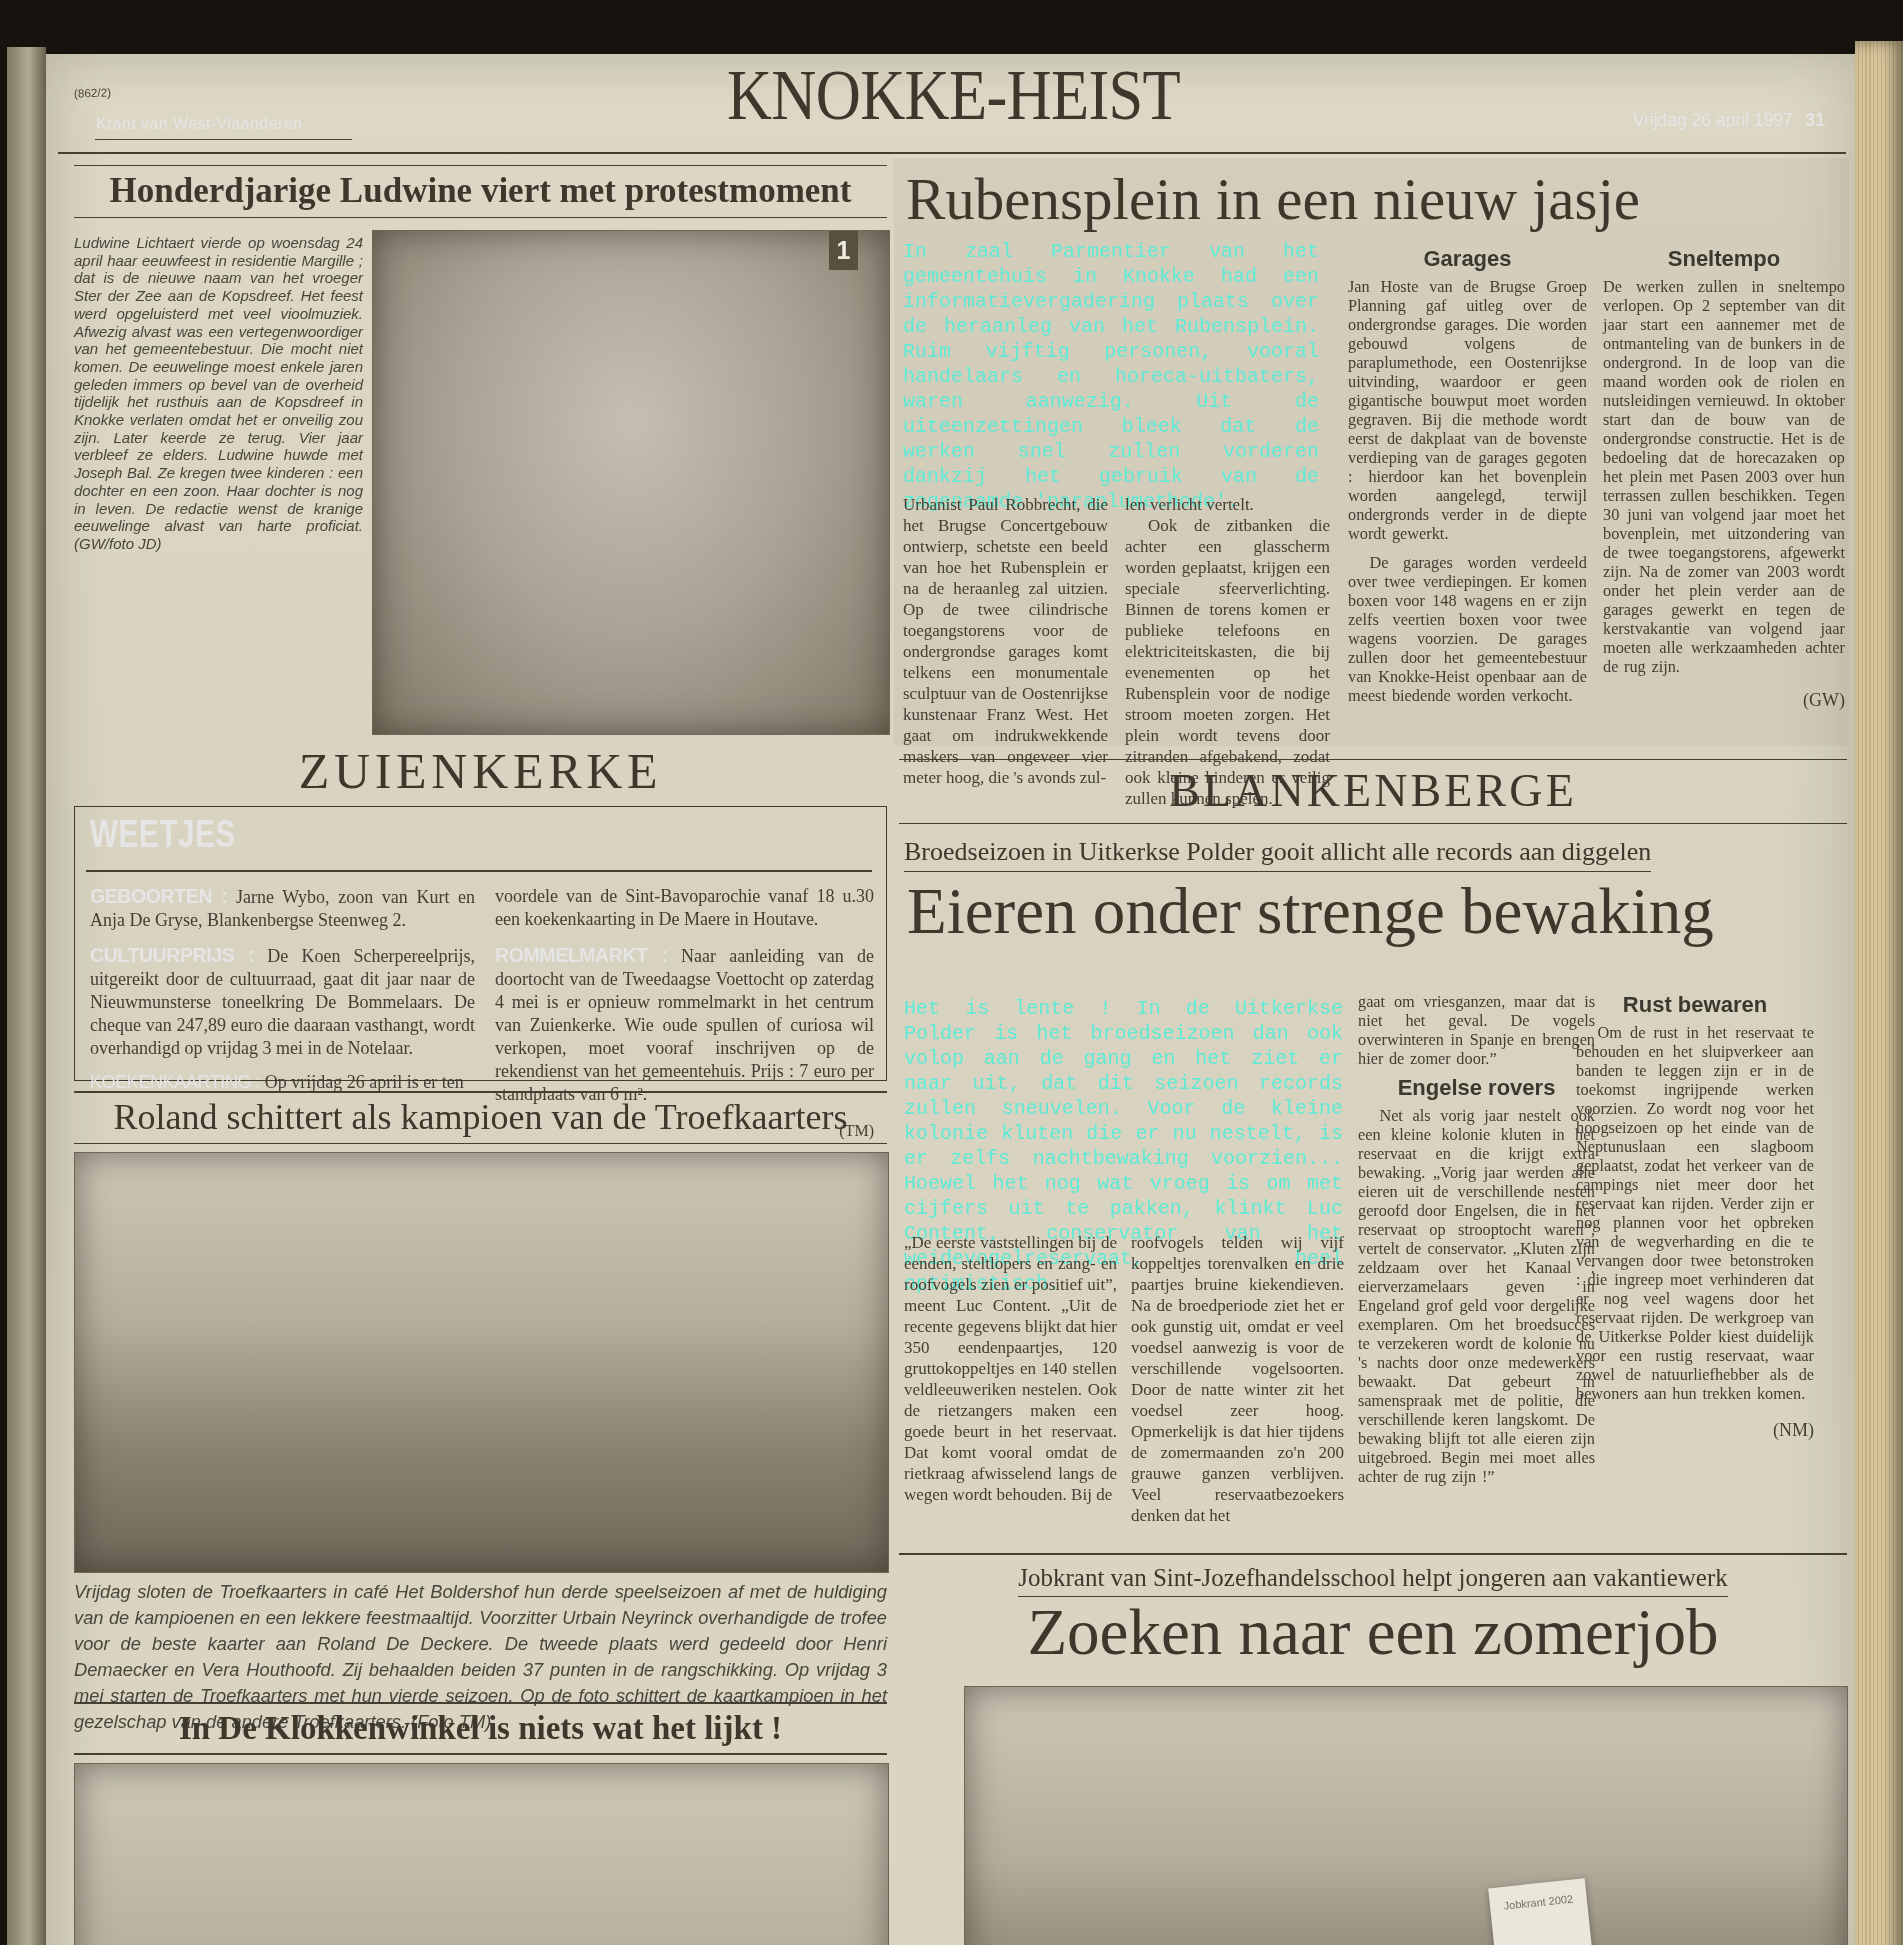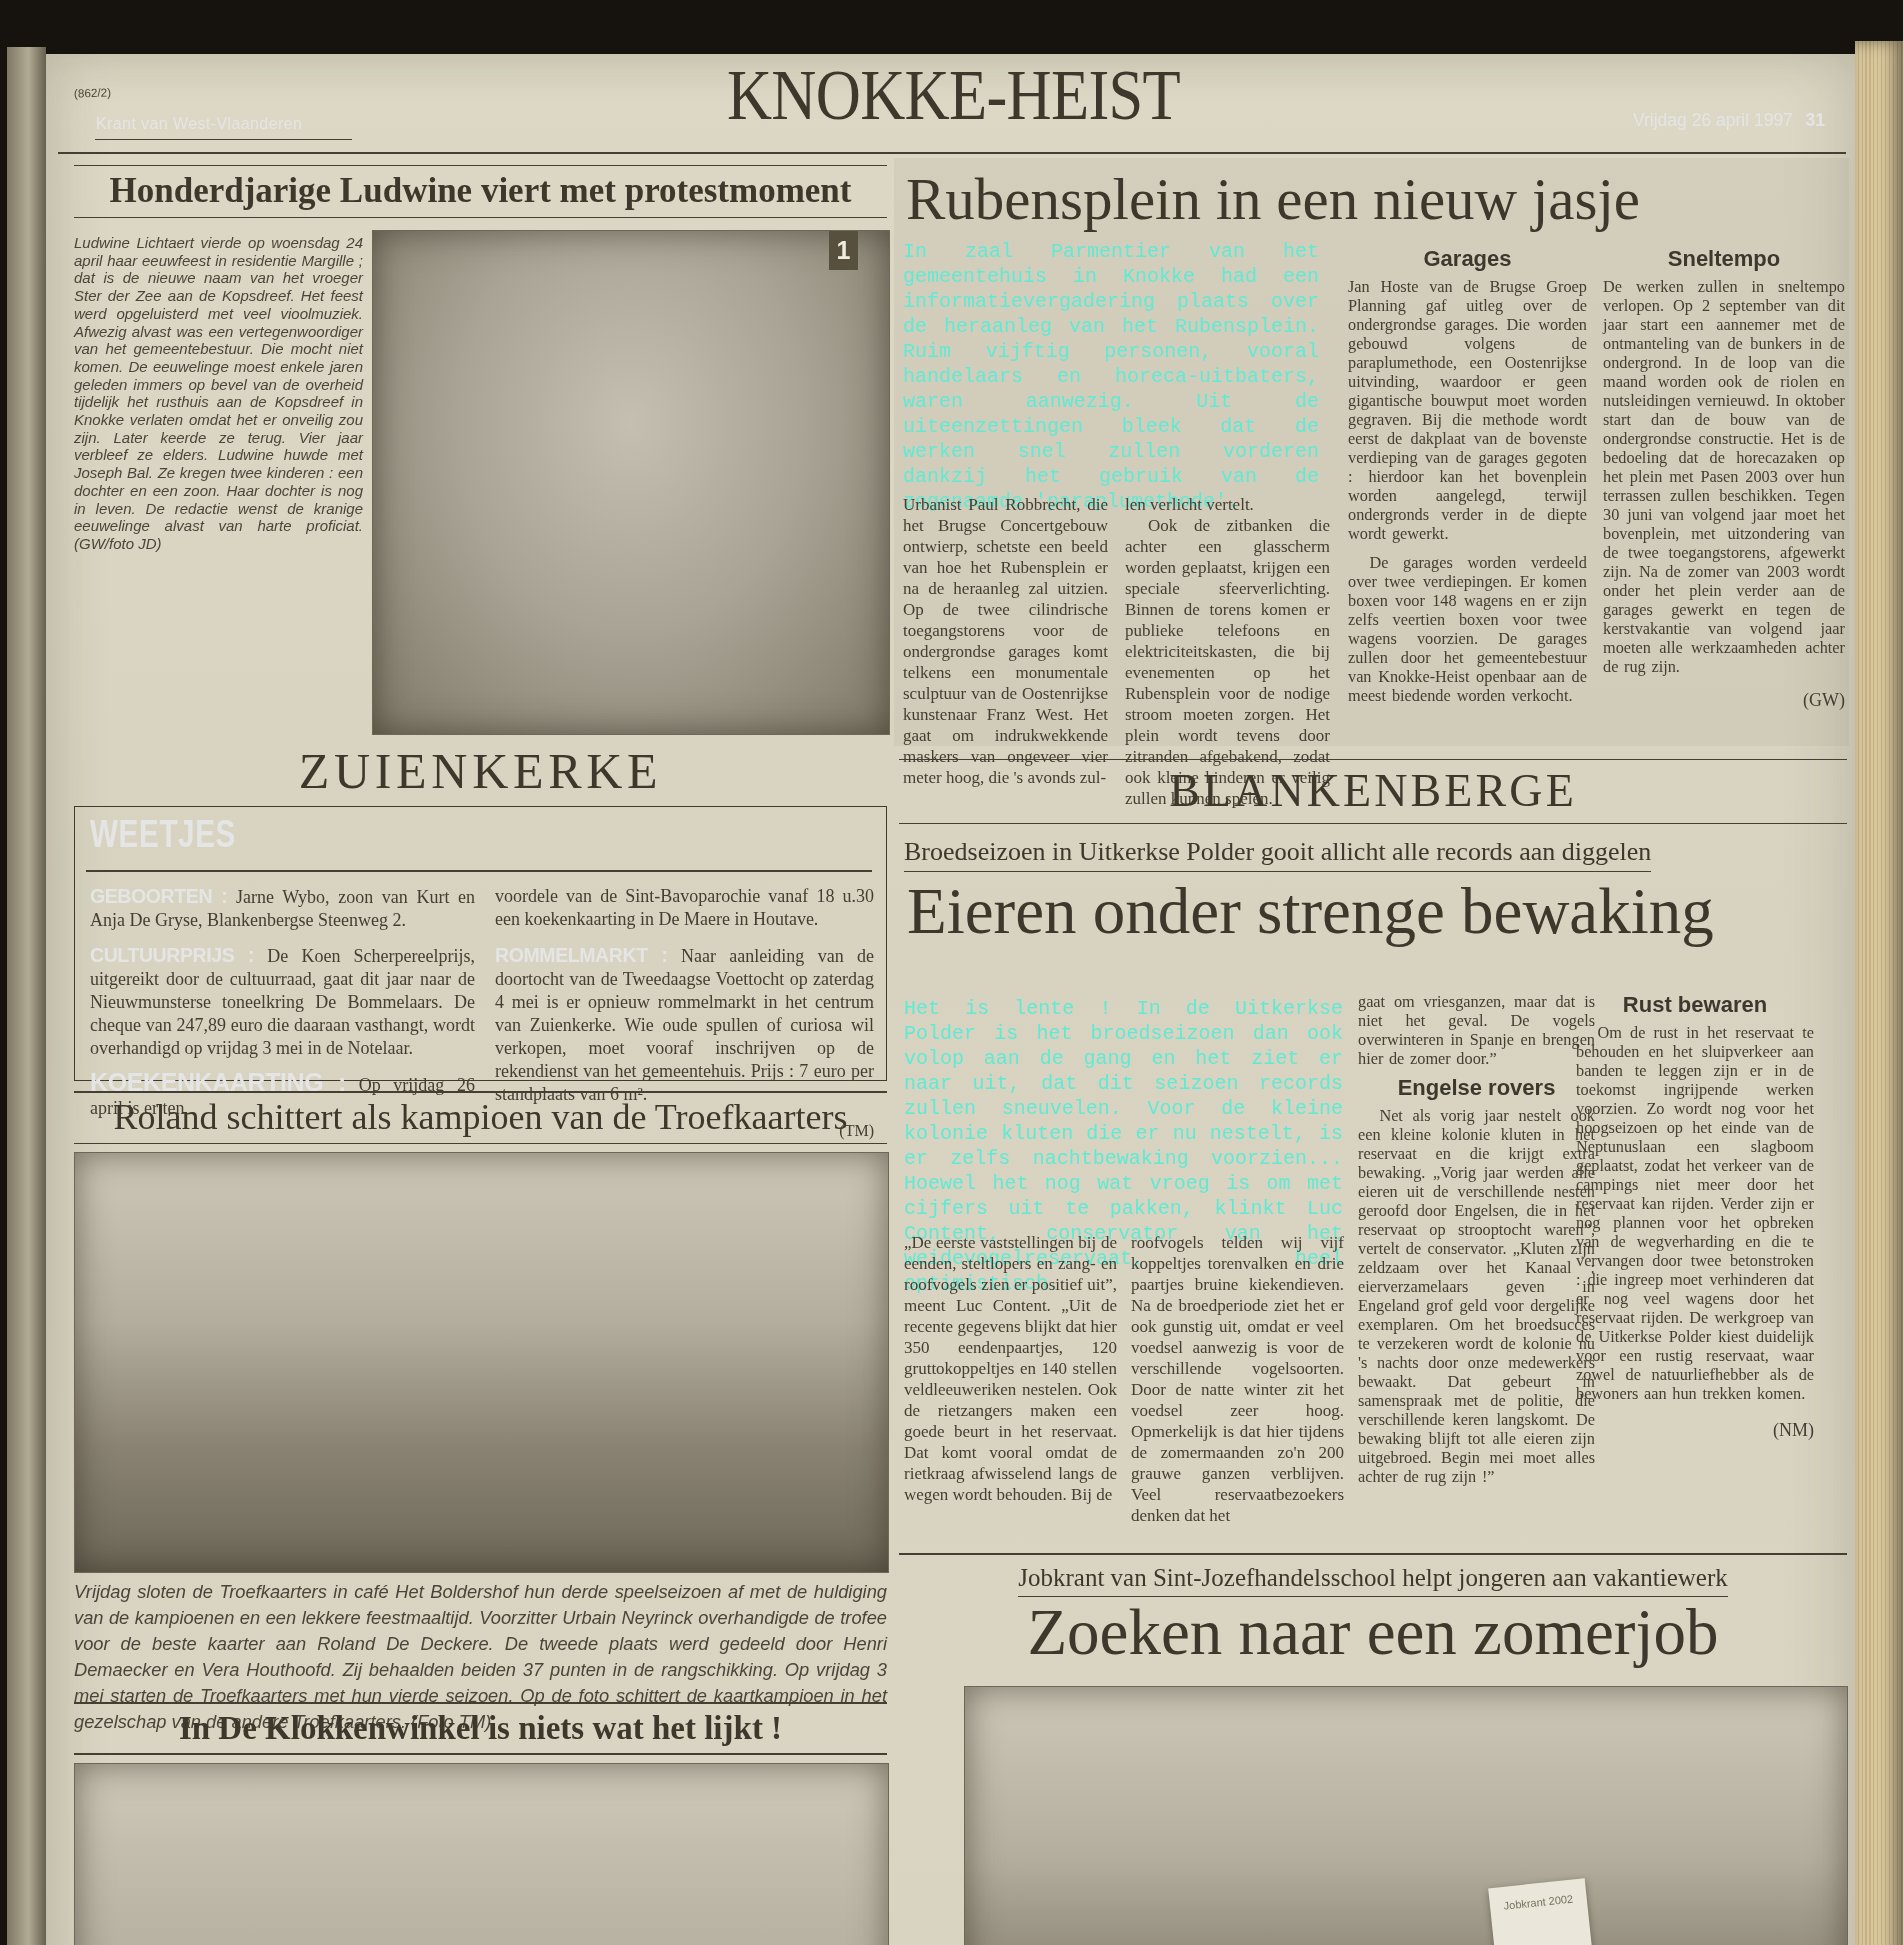--- a/index.html
+++ b/index.html
@@ -78,21 +78,21 @@
   <div style="position:absolute;left:15px;top:78px;width:385px;">
     <div class="body-serif" style="font-size:18px;line-height:23px;margin-bottom:11.7px;">
       <span class="sans" style="font-weight:bold;font-size:19.5px;letter-spacing:-0.4px;">GEBOORTEN :</span>
       <span>Jarne Wybo, zoon van Kurt en Anja De Gryse, Blankenbergse Steenweg 2.</span>
     </div>
     <div class="body-serif" style="font-size:18px;line-height:23px;margin-bottom:11.7px;">
       <span class="sans" style="font-weight:bold;font-size:19.5px;letter-spacing:-0.4px;">CULTUURPRIJS :</span>
       <span>De Koen Scherpereelprijs, uitgereikt door de cultuurraad, gaat dit jaar naar de Nieuwmunsterse toneelkring De Bommelaars. De cheque van 247,89 euro die daaraan vasthangt, wordt overhandigd op vrijdag 3 mei in de Notelaar.</span>
     </div>
     <div class="body-serif" style="font-size:18px;line-height:23px;">
-      <span class="sans" style="font-weight:bold;font-size:25px;letter-spacing:-0.4px;">KOEKENKAARTING :</span>
+      <span class="sans" style="font-weight:normal;font-size:18px;letter-spacing:-0.4px;">KOEKENKAARTING :</span>
       <span>Op vrijdag 26 april is er ten</span>
     </div>
   </div>
 
   <div style="position:absolute;left:420px;top:78px;width:379px;">
     <div class="body-serif" style="font-size:18px;line-height:23px;margin-bottom:13.2px;">voordele van de Sint-Bavoparochie vanaf 18 u.30 een koekenkaarting in De Maere in Houtave.</div>
     <div class="body-serif" style="font-size:18px;line-height:23px;">
       <span class="sans" style="font-weight:bold;font-size:19.5px;letter-spacing:-0.4px;">ROMMELMARKT :</span>
       <span>Naar aanleiding van de doortocht van de Tweedaagse Voettocht op zaterdag 4 mei is er opnieuw rommelmarkt in het centrum van Zuienkerke. Wie oude spullen of curiosa wil verkopen, moet vooraf inschrijven op de rekendienst van het gemeentehuis. Prijs : 7 euro per standplaats van 6 m².</span>
     </div>

